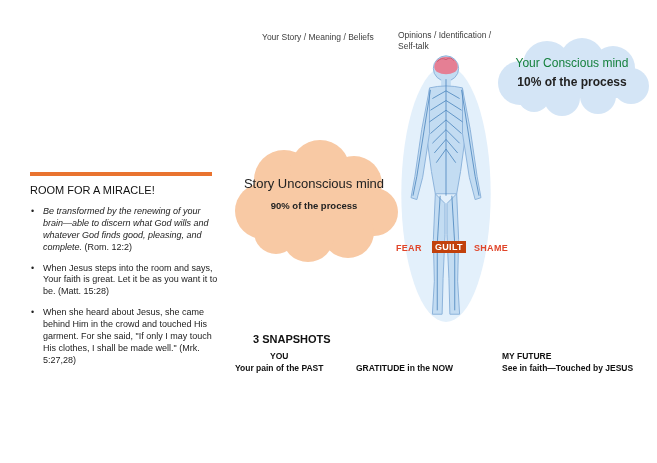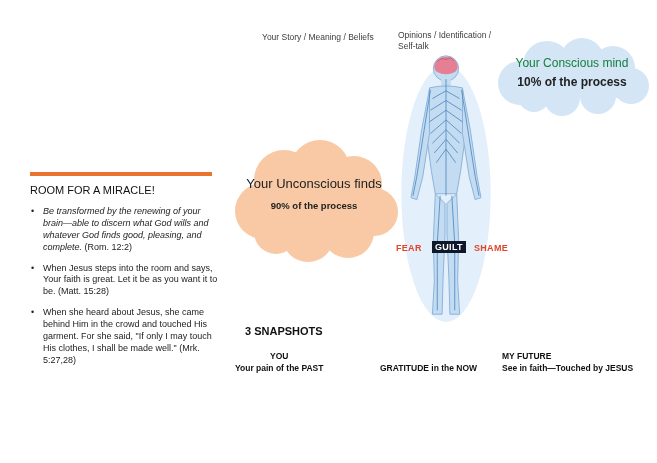--- a/index.html
+++ b/index.html
@@ -33,28 +33,28 @@
   .conscious .cloud-title { top:18px; font-size:12px; color:#15803d; }
   .conscious .cloud-sub { top:37px; font-size:12px; font-weight:bold; color:#222; }
 
   
   .body-figure { position:absolute; left:396px; top:50px; width:100px; height:272px; }
   .body-figure svg { width:100%; height:100%; display:block; }
 
   
   .mind-label { position:absolute; top:211px; font-size:9px; font-weight:bold; color:#e0452a; letter-spacing:.3px;margin-top:32px; }
   .fear-label  { left:396px; }
-  .guilt-label { left:432px; top:209px; background:#0f172a; color:#fff; padding:1px 3px; }
+  .guilt-label { left:432px; top:209px; background:#c2410c; color:#fff; padding:1px 3px; }
   .shame-label { left:474px;text-align:center; }
 
   
-  .snapshots-heading { position:absolute; left:237px; top:317px; margin:8px; font-size:11px; font-weight:bold; color:#111; }
+  .snapshots-heading { position:absolute; left:237px; top:317px; margin:16px; font-size:11px; font-weight:bold; color:#111; }
   .snap { position:absolute; font-size:8.5px; font-weight:bold; line-height:1.45; color:#111; }
   .snap-1 { left:235px; top:350px;text-align:center; }
-  .snap-2 { left:380px; top:362px; }
+  .snap-2 { left:356px; top:362px; }
   .snap-3 { left:502px; top:350px; }
 </style>
 </head>
 <body>
 
 <div class="page">
 
   <div class="divider"></div>
   <h1 class="panel-heading">ROOM FOR A MIRACLE!</h1>
 
@@ -86,21 +86,21 @@
         <circle cx="56" cy="44" r="30"></circle>
         <circle cx="92" cy="34" r="30"></circle>
         <circle cx="126" cy="48" r="28"></circle>
         <circle cx="146" cy="76" r="24"></circle>
         <circle cx="120" cy="96" r="26"></circle>
         <circle cx="80" cy="100" r="26"></circle>
         <circle cx="48" cy="96" r="22"></circle>
         <rect x="35" y="48" width="100" height="52"></rect>
       </g>
     </svg>
-    <div class="cloud-title">Your Unconscious finds</div>
+    <div class="cloud-title">Story Unconscious mind</div>
     <div class="cloud-sub">90% of the process</div>
   </div>
 
   <div class="cloud conscious">
     <svg viewBox="0 0 160 80" aria-hidden="true">
       <g fill="#d4e5f6">
         <circle cx="28" cy="45" r="22"></circle>
         <circle cx="55" cy="27" r="24"></circle>
         <circle cx="90" cy="22" r="22"></circle>
         <circle cx="121" cy="30" r="22"></circle>

